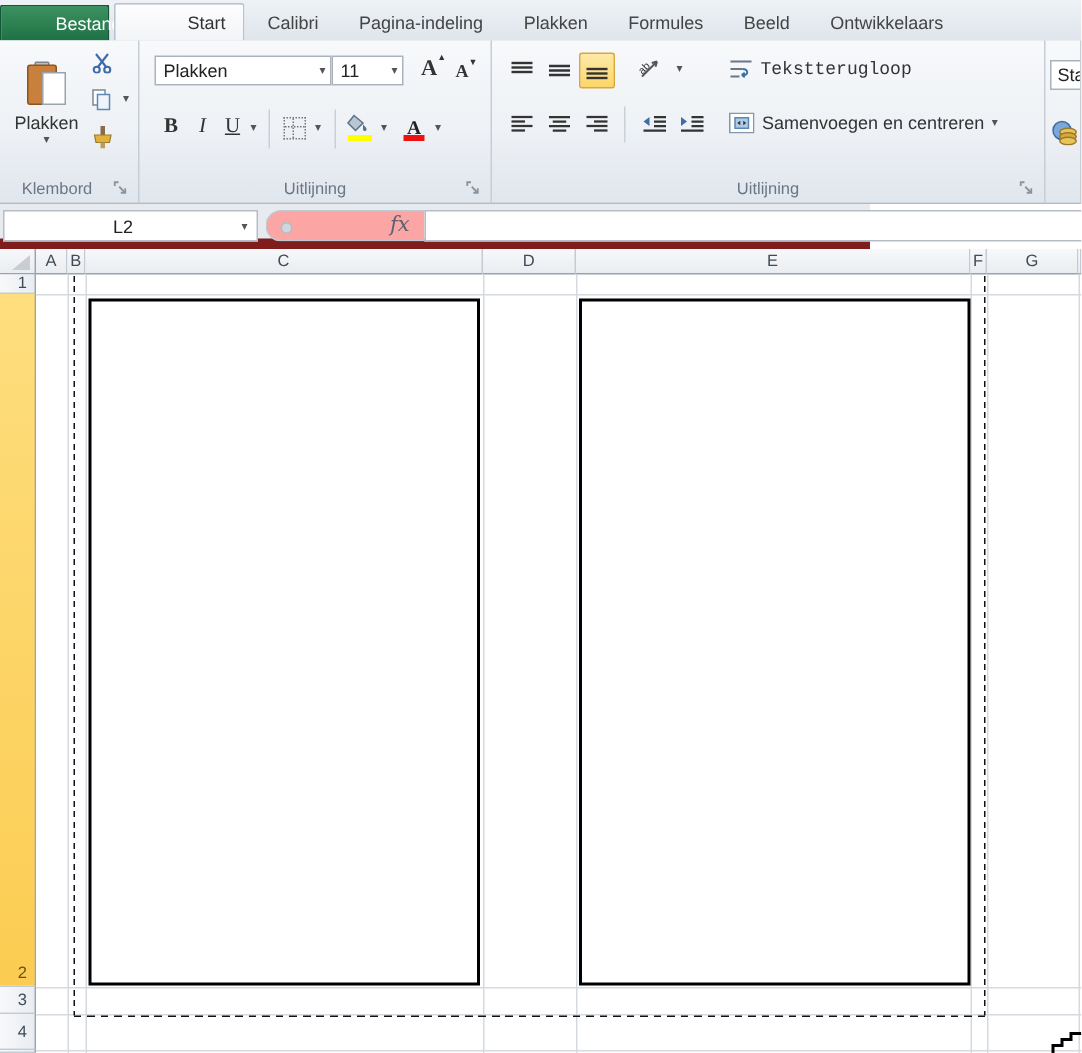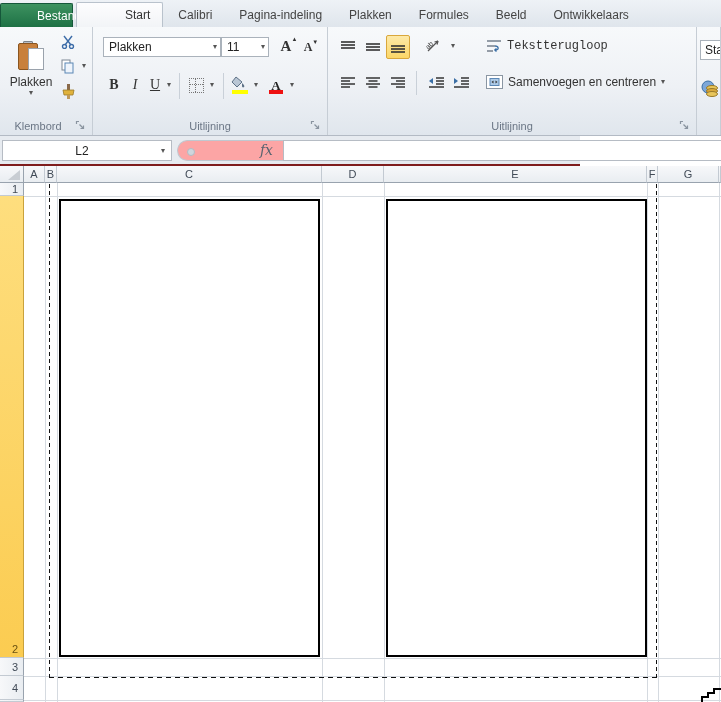--- a/index.html
+++ b/index.html
@@ -26,21 +26,21 @@
   .clipboard-icon .board{position:absolute;left:0;top:2px;width:18px;height:25px;background:#c8803c;border:1px solid #8a5520;border-radius:2px;}
   .clipboard-icon .clip{position:absolute;left:5px;top:0;width:8px;height:5px;background:#b9bec5;border:1px solid #7d838b;border-radius:1px;}
   .clipboard-icon .paper{position:absolute;right:0;top:7px;width:14px;height:20px;background:#fff;border:1px solid #9aa2ac;}
   
   .colorbar{position:absolute;left:1px;bottom:0;height:4px;}
   
   .alnbtn{width:22px;height:22px;border:1px solid transparent;display:flex;align-items:center;justify-content:center;}
   .alnbtn.sel{background:linear-gradient(#fde9a8,#fcd768);border:1px solid #d9a73c;border-radius:2px;}
   .sep{position:absolute;width:1px;background:#c9d0d8;}
   
-  .fbar{position:absolute;left:0;top:136px;width:580px;height:30px;background:#e7ebf0;border-bottom:2px solid #7f1d1d;box-sizing:border-box;}
+  .fbar{position:absolute;left:0;top:136px;width:580px;height:30px;background:#e7ebf0;border-bottom:7px solid #7f1d1d;box-sizing:border-box;}
   .namebox{position:absolute;left:2px;top:4px;width:170px;height:21px;background:#fff;border:1px solid #b6bcc4;display:flex;align-items:center;box-sizing:border-box;font-size:12px;color:#222;}
   .namebox .nval{flex:1;text-align:center;}
   .fxcapsule{position:absolute;left:177px;top:4px;width:106px;height:21px;background:#fca5a5;border:1px solid #c0c7cf;border-right:none;border-radius:11px 0 0 11px;box-sizing:border-box;}
   .fxdot{position:absolute;left:9px;top:7px;width:6px;height:6px;border-radius:50%;background:#cfd6dd;border:1px solid #b3bac2;}
   .fxsym{position:absolute;right:10px;top:1px;font-family:"DejaVu Serif","Liberation Serif",serif;font-style:italic;font-size:14px;color:#5a6470;}
   .finput{position:absolute;left:283px;top:4px;width:438px;height:21px;background:#fff;border:1px solid #b6bcc4;border-right:none;box-sizing:border-box;font-size:12px;}
 
   
   .sheet{position:absolute;left:0;top:166px;width:721px;height:536px;background:#fff;}
   .chead{position:absolute;top:0;height:17px;background:linear-gradient(#f7f8fa,#e9edf1);border-right:1px solid #c3cad2;border-bottom:1px solid #99a3ae;box-sizing:border-box;display:flex;align-items:center;justify-content:center;font-size:11px;color:#414b57;}

